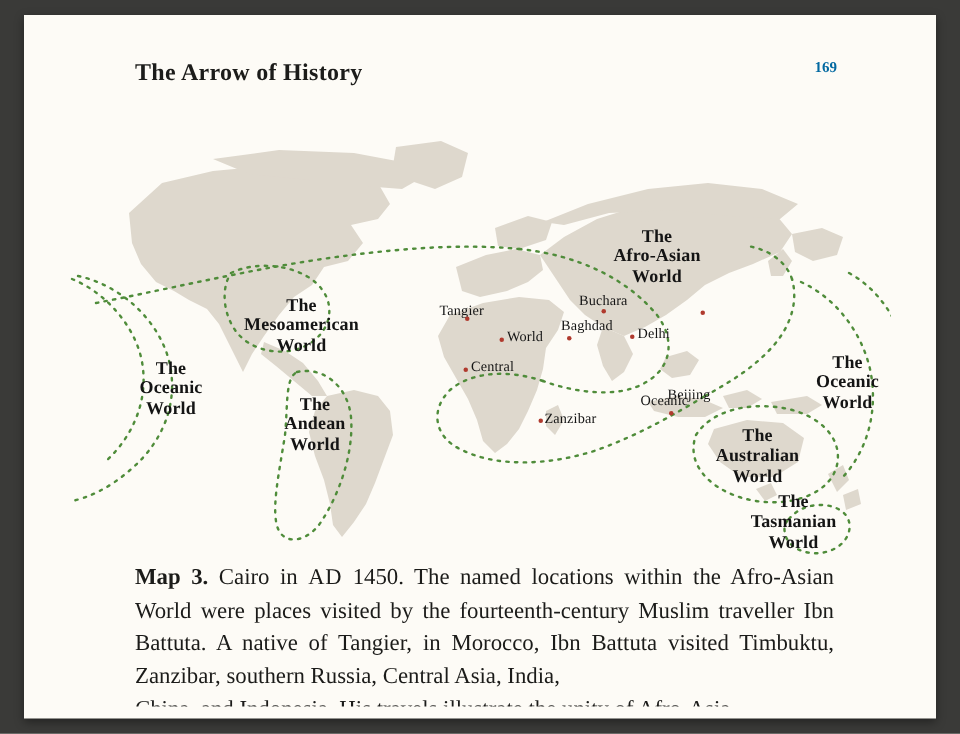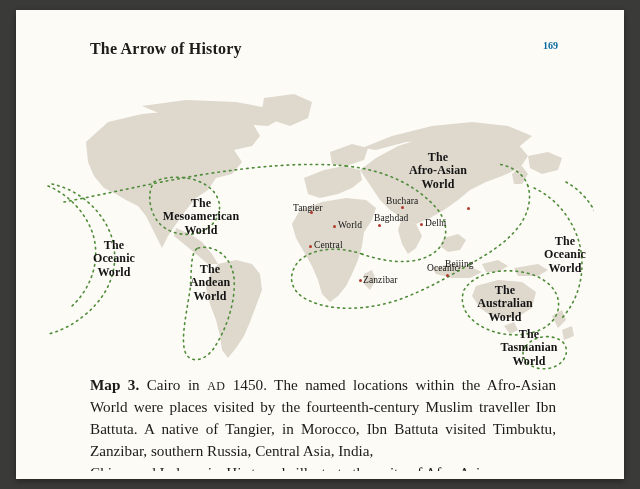--- a/index.html
+++ b/index.html
@@ -97,21 +97,21 @@
     font-family: "Liberation Serif", serif;
     font-size: 15.2px;
     line-height: 1.44;
     color: #1b1b19;
     text-align: justify;
   }
   #caption b {
     font-weight: bold;
   }
   .smallcaps {
-    font-size: 12px;
+    font-size: 15px;
     letter-spacing: 0.4px;
   }
   #caption .cut {
     display: block;
     height: 9px;
     overflow: hidden;
   }
 </style>
 </head>
 <body>

